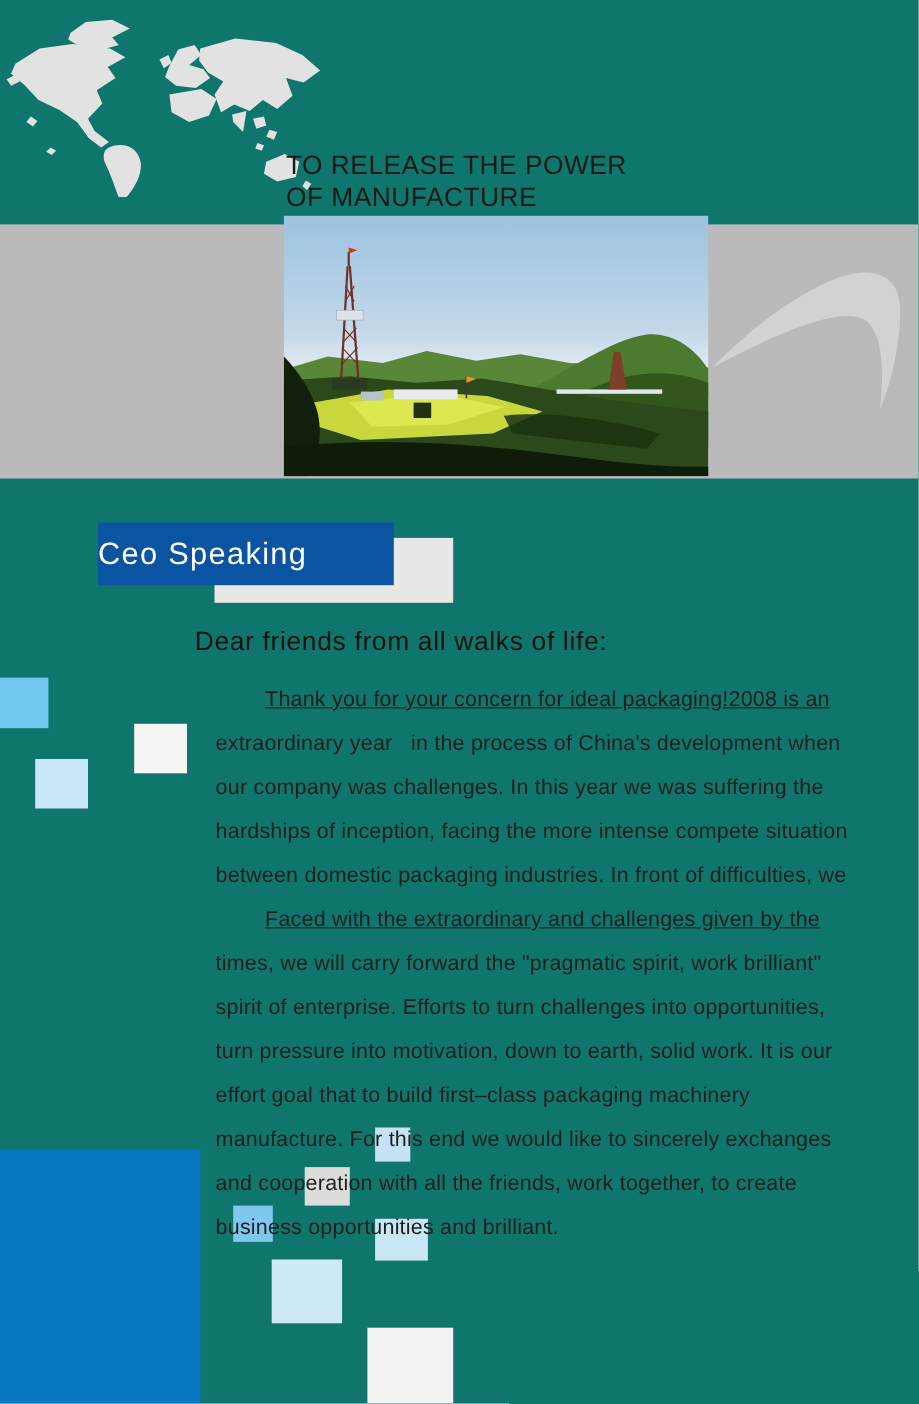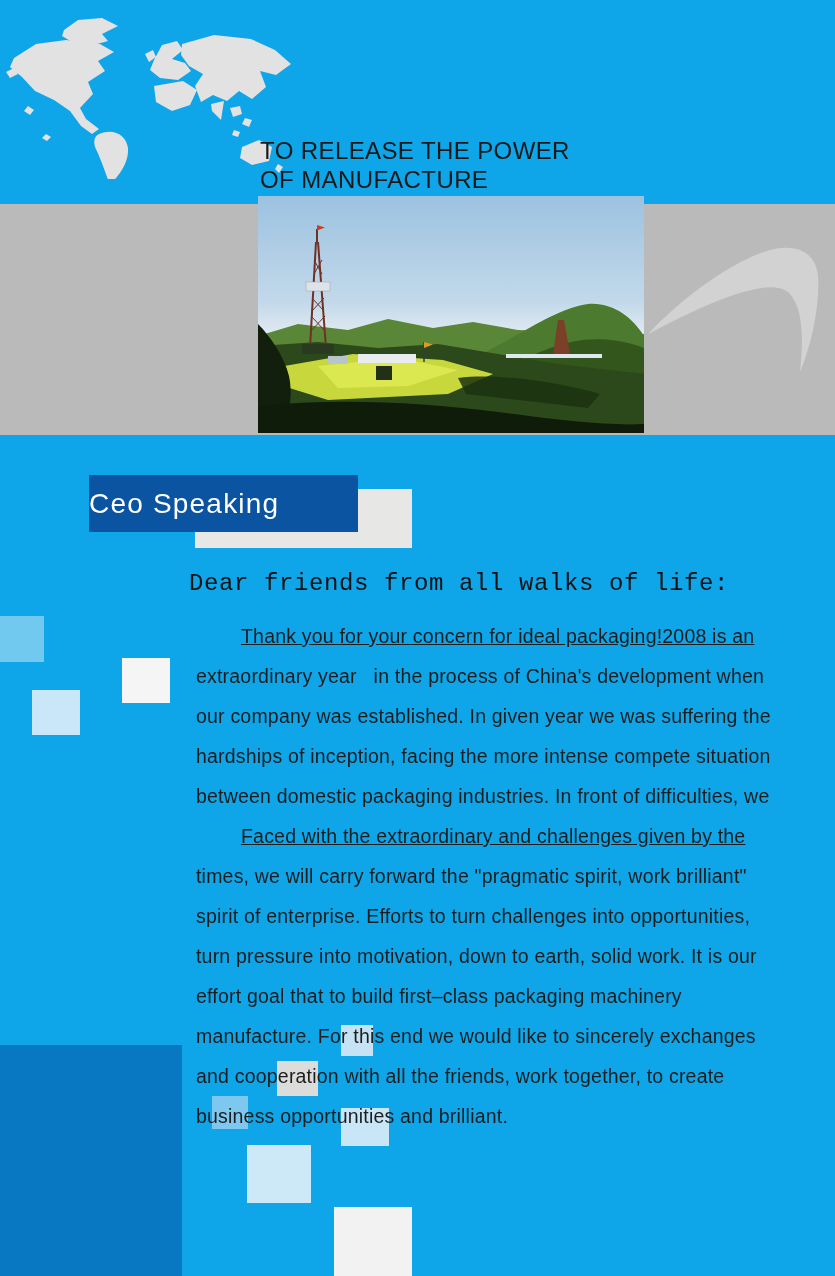--- a/index.html
+++ b/index.html
@@ -1,21 +1,21 @@
 <!DOCTYPE html>
 <html><head>
 <meta charset="utf-8">
 <style>
   html,body{margin:0;padding:0;}
   body{background:#ffffff;}
   .page{
     position:relative;
     width:835px;height:1276px;
     overflow:hidden;
-    background:#0ea5e9;
+    background:#0f766e;
     font-family:"Liberation Sans","DejaVu Sans",sans-serif;
   }
   .abs{position:absolute;}
 
   
   .world-map{left:2px;top:14px;width:292px;height:165px;z-index:1;}
 
   
   .tagline{
     left:260px;top:136px;z-index:4;
@@ -31,22 +31,22 @@
   
   .ceo-shadow{left:195px;top:489px;width:217px;height:59px;background:#e7e7e6;z-index:2;}
   .ceo-box{
     left:89px;top:475px;width:269px;height:57px;background:#0b54a2;z-index:3;
     color:#ffffff;font-size:28px;letter-spacing:1.2px;line-height:57px;
     box-sizing:border-box;
   }
 
   
   .salutation{
-    left:189px;top:571px;z-index:5;
-    font-size:24px;letter-spacing:0.6px;color:#111111;line-height:1.1;font-family:Liberation Mono, monospace;
+    left:177px;top:571px;z-index:5;
+    font-size:24px;letter-spacing:0.6px;color:#111111;line-height:1.1;
   }
   .speech-body{left:196px;top:616px;z-index:5;}
   .body-line{
     height:40px;line-height:40px;white-space:pre;
     font-size:19.5px;letter-spacing:0.2px;color:#1d1d1d;
   }
   .body-line.indent{text-indent:45px;text-decoration:underline;}
 
   
   .sq{z-index:1;}
@@ -155,21 +155,21 @@
   <div class="abs sq sq6"></div>
   <div class="abs sq sq7"></div>
   <div class="abs sq sq8"></div>
   <div class="abs sq sq9"></div>
   <div class="abs footer-blue"></div>
 
   <div class="abs salutation">Dear friends from all walks of life:</div>
   <div class="abs speech-body">
       <div class="body-line indent">Thank you for your concern for ideal packaging!2008 is an</div>
       <div class="body-line">extraordinary year   in the process of China's development when</div>
-      <div class="body-line">our company was established. In given year we was suffering the</div>
+      <div class="body-line">our company was challenges. In this year we was suffering the</div>
       <div class="body-line">hardships of inception, facing the more intense compete situation</div>
       <div class="body-line">between domestic packaging industries. In front of difficulties, we</div>
       <div class="body-line indent">Faced with the extraordinary and challenges given by the</div>
       <div class="body-line">times, we will carry forward the "pragmatic spirit, work brilliant"</div>
       <div class="body-line">spirit of enterprise. Efforts to turn challenges into opportunities,</div>
       <div class="body-line">turn pressure into motivation, down to earth, solid work. It is our</div>
       <div class="body-line">effort goal that to build first–class packaging machinery</div>
       <div class="body-line">manufacture. For this end we would like to sincerely exchanges</div>
       <div class="body-line">and cooperation with all the friends, work together, to create</div>
       <div class="body-line">business opportunities and brilliant.</div>

